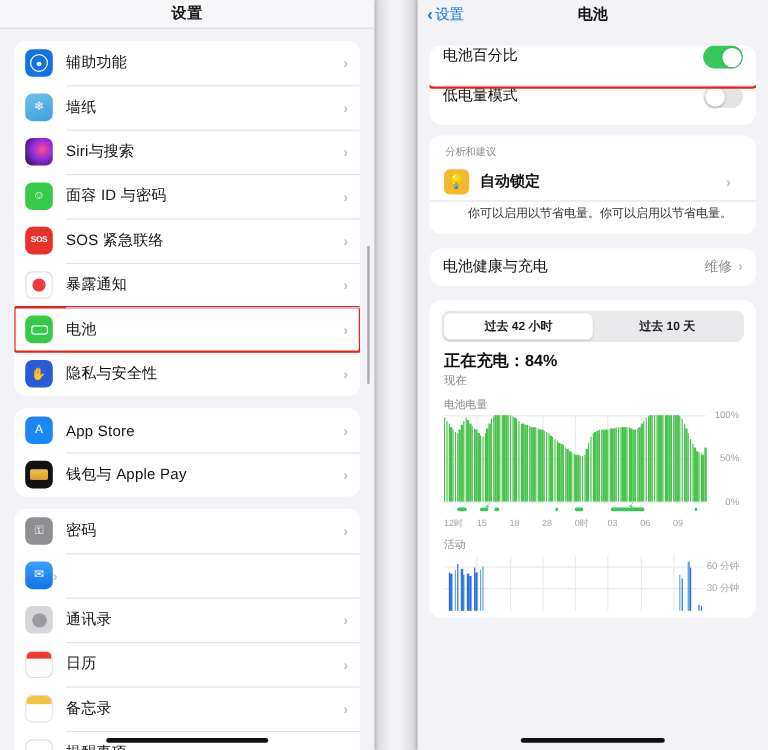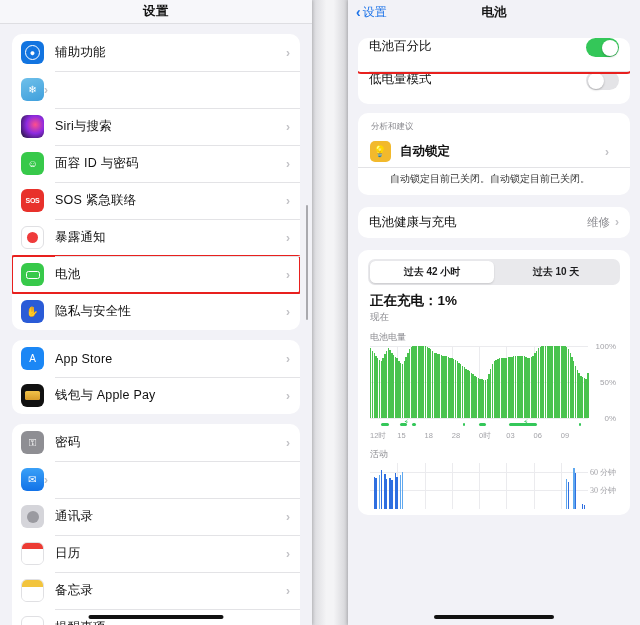--- a/index.html
+++ b/index.html
@@ -154,20 +154,21 @@
         <div class="grp">
           <div class="row">
             <span class="ico i-acc">
               <span class="g">●</span>
             </span>
             <span class="rlabel">辅助功能</span>
             <span class="chev">›</span>
           </div>
           <div class="row">
             <span class="ico i-wall">❄</span>
+            <span class="rlabel">墙纸</span>
             <span class="chev">›</span>
           </div>
           <div class="row">
             <span class="ico i-siri"></span>
             <span class="rlabel">Siri与搜索</span>
             <span class="chev">›</span>
           </div>
           <div class="row">
             <span class="ico i-face">☺</span>
             <span class="rlabel">面容 ID 与密码</span>
@@ -284,38 +285,38 @@
         </div>
       </div>
 
       <div class="rgrp" style="margin-top:9px;">
         <div class="sechdr">分析和建议</div>
         <div class="lockrow">
           <span class="bulb">💡</span>
           <span class="t">自动锁定</span>
           <span class="chev">›</span>
         </div>
-        <div class="locknote">自动锁定目前已关闭。自动锁定目前已关闭。</div>
+        <div class="locknote">你可以启用以节省电量。你可以启用以节省电量。</div>
       </div>
 
       <div class="rgrp" style="margin-top:12px;">
         <div class="health">
           <span class="t">电池健康与充电</span>
           <span class="v">维修</span>
           <span class="chev" style="margin-right:0">›</span>
         </div>
       </div>
 
       <div class="rgrp" style="margin-top:12px;padding-bottom:6px;">
         <div class="seg">
           <div class="act">过去 42 小时</div>
           <div>过去 10 天</div>
         </div>
         <div class="chgline">
-          <div class="big">正在充电：1%</div>
+          <div class="big">正在充电：84%</div>
           <div class="sub">现在</div>
         </div>
 
         <div class="ctitle2">电池电量</div>
         <div class="chartwrap" style="padding-right:30px;">
           <div class="chart" id="chart-battery" style="height:72px;">
               <div class="gl" style="top: 0px;"></div>
               <div class="ylab" style="top: 0px;">100%</div>
               <div class="gl" style="top: 36px;"></div>
               <div class="ylab" style="top: 36px;">50%</div>
@@ -472,21 +473,21 @@
             <span>15</span>
             <span>18</span>
             <span>28</span>
             <span>0时</span>
             <span>03</span>
             <span>06</span>
             <span>09</span>
           </div>
 
         <div class="ctitle2">活动</div>
-        <div class="chartwrap" style="padding-right:30px;font-family:Liberation Serif, serif;">
+        <div class="chartwrap" style="padding-right:30px;">
           <div class="chart" id="chart-activity" style="height:46px;">
               <div class="gl" style="top: 9.2px;"></div>
               <div class="ylab" style="top: 9.2px;">60 分钟</div>
               <div class="gl" style="top: 27.6px;"></div>
               <div class="ylab" style="top: 27.6px;">30 分钟</div>
               <div class="vgl" style="left: 12.5%;"></div>
               <div class="vgl" style="left: 25%;"></div>
               <div class="vgl" style="left: 37.5%;"></div>
               <div class="vgl" style="left: 50%;"></div>
               <div class="vgl" style="left: 62.5%;"></div>

